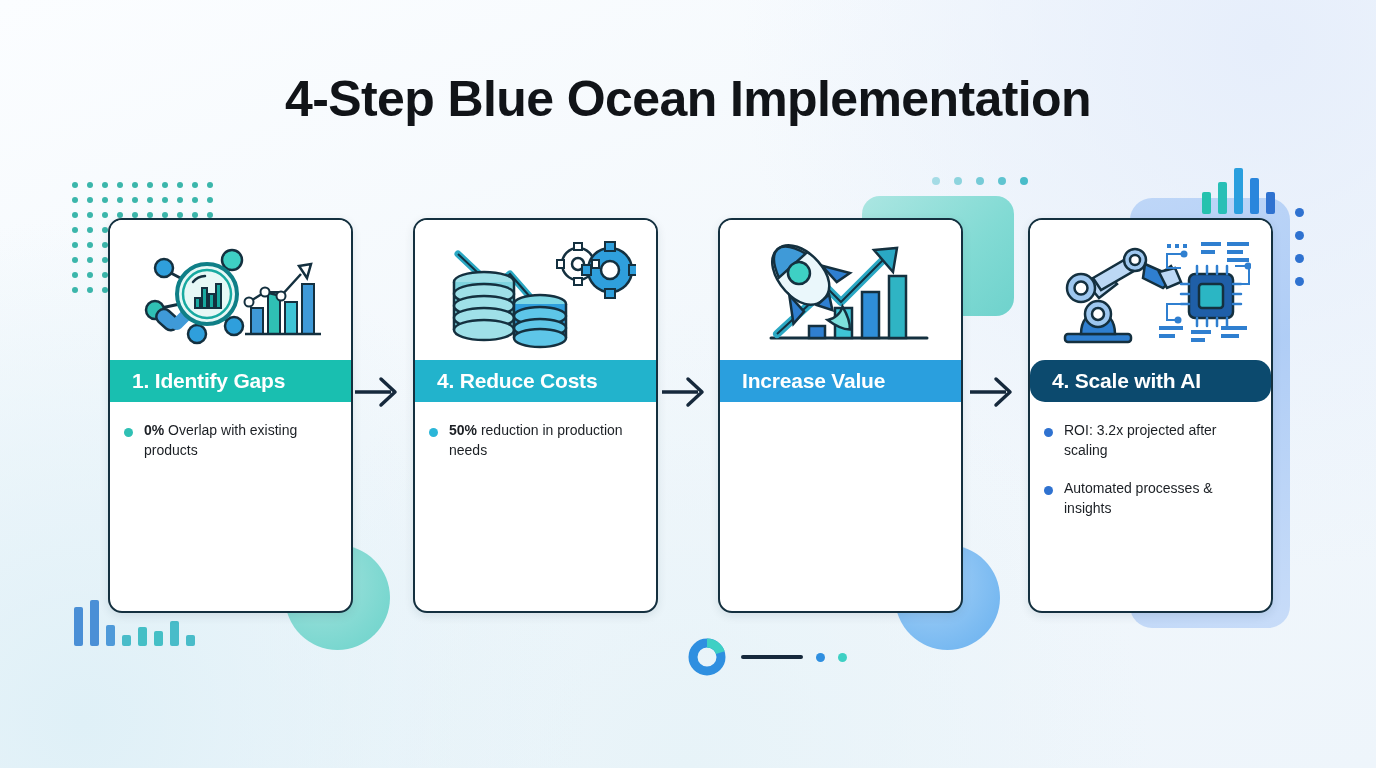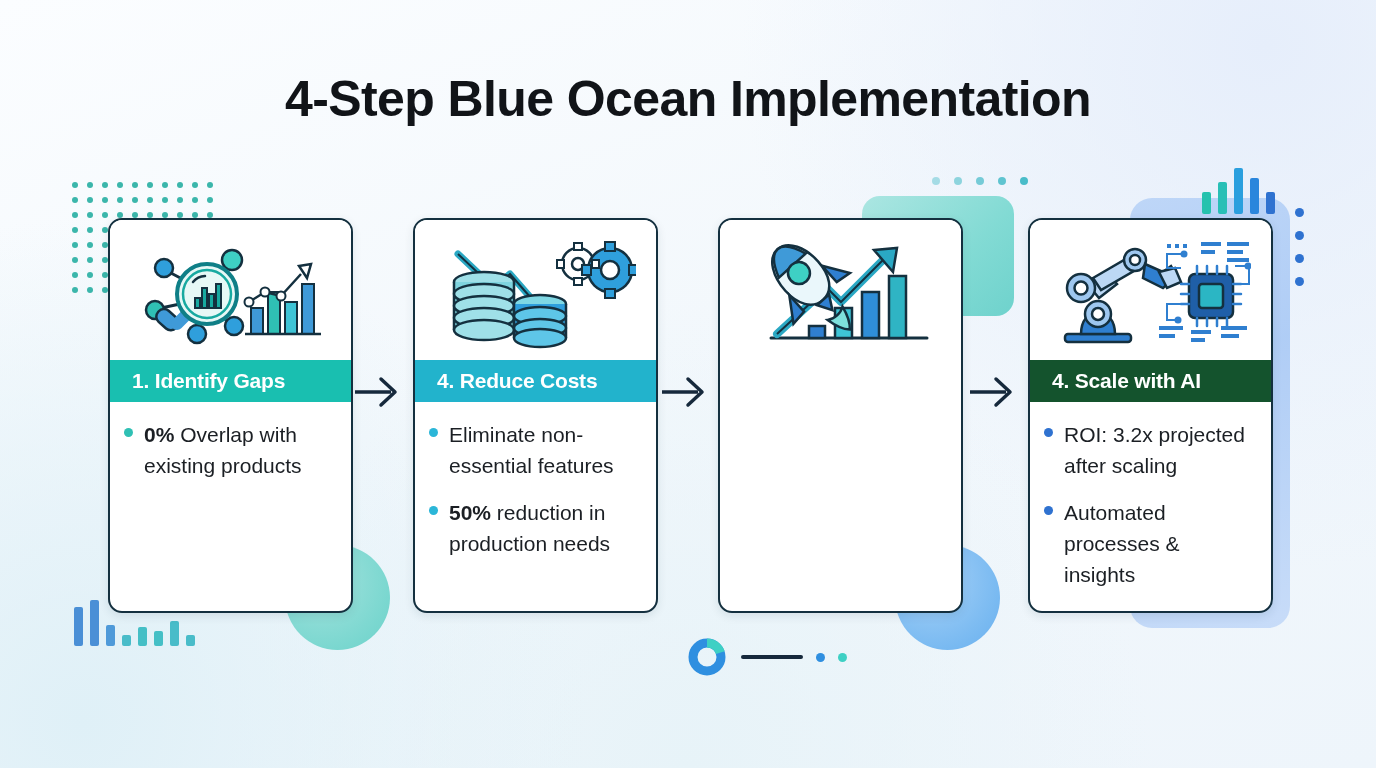--- a/index.html
+++ b/index.html
@@ -75,21 +75,21 @@
   .card-header {
     height:42px; flex:0 0 42px;
     display:flex; align-items:center;
     padding-left:22px;
     color:#ffffff; font-size:21px; font-weight:bold;
     letter-spacing:-0.2px;
   }
   .card-body { flex:1; padding:18px 16px 10px 14px; }
   .bullet {
     display:flex; gap:11px; margin-bottom:17px;
-    font-size:21px; line-height:1.46; color:#1b1f24;
+    font-size:14px; line-height:1.46; color:#1b1f24;
   }
   .bullet .dot {
     flex:0 0 9px; width:9px; height:9px; border-radius:50%;
     margin-top:8px;
   }
   .bullet .txt b { font-weight:bold; }
 
   
   .arrow { position:absolute; top:372px; width:48px; height:40px; }
 
@@ -325,24 +325,20 @@
             <rect x="156" y="30" width="7" height="8"></rect>
         </g>
       </svg>
     </div>
     <div class="card-header" style="background: rgb(34, 179, 204);">
       <span>4. Reduce Costs</span>
     </div>
     <div class="card-body">
       <div class="bullet">
         <span class="dot" style="background: rgb(43, 182, 216);"></span>
-        <span class="txt"><b></b><span>Eliminate non-essential features</span></span>
-      </div>
-      <div class="bullet">
-        <span class="dot" style="background: rgb(43, 182, 216);"></span>
         <span class="txt"><b>50%</b><span> reduction in production needs</span></span>
       </div>
     </div>
   </div>
 
   <div class="card" style="left:718px; top:218px;">
     <div class="card-icon">
       <svg width="200" height="120" viewBox="0 0 200 120">
         <line x1="30" y1="108" x2="186" y2="108" stroke="#14303f" stroke-width="3" stroke-linecap="round"></line>
         <g stroke="#14303f" stroke-width="2.5">
@@ -357,20 +353,23 @@
         <g transform="rotate(-42 66 52)">
           <path d="M66 8c14 0 22 18 22 36s-8 32-22 32-22-14-22-32S52 8 66 8z" fill="#eaf7fb" stroke="#14303f" stroke-width="2.5"></path>
           <path d="M66 8c8 0 14 10 18 22H48C52 18 58 8 66 8z" fill="#3f9ad8" stroke="#14303f" stroke-width="2.5"></path>
           <circle cx="66" cy="40" r="11" fill="#3ed0c4" stroke="#14303f" stroke-width="2.5"></circle>
           <path d="M44 50L28 74l16-2z" fill="#2f7fd0" stroke="#14303f" stroke-width="2.5"></path>
           <path d="M88 50l16 24-16-2z" fill="#2f7fd0" stroke="#14303f" stroke-width="2.5"></path>
           <path d="M58 76h16l-8 14z" fill="#2f7fd0" stroke="#14303f" stroke-width="2.5"></path>
           <path d="M56 94c2 10 6 18 10 22 4-4 8-12 10-22-6 4-14 4-20 0z" fill="#7ee0dc" stroke="#14303f" stroke-width="2.5"></path>
         </g>
       </svg>
+    </div>
+    <div class="card-header" style="background: rgb(42, 159, 222);">
+      <span>Increase Value</span>
     </div>
   </div>
 
   <div class="card" style="left:1028px; top:218px;">
     <div class="card-icon">
       <svg width="200" height="120" viewBox="0 0 200 120">
         <g stroke="#14303f" stroke-width="2.5">
           <rect x="14" y="104" width="66" height="8" rx="3" fill="#2f7fd0"></rect>
           <path d="M30 104c0-14 8-22 17-22s17 8 17 22z" fill="#2f7fd0"></path>
           <circle cx="47" cy="84" r="13" fill="#9ec7ef"></circle>
@@ -413,21 +412,21 @@
             <rect x="176" y="28" width="22" height="4"></rect>
           <rect x="108" y="96" width="24" height="4"></rect>
             <rect x="108" y="104" width="16" height="4"></rect>
           <rect x="140" y="100" width="20" height="4"></rect>
             <rect x="140" y="108" width="14" height="4"></rect>
           <rect x="170" y="96" width="26" height="4"></rect>
             <rect x="170" y="104" width="18" height="4"></rect>
         </g>
       </svg>
     </div>
-    <div class="card-header" style="background: #14532d;">
+    <div class="card-header" style="background: #0c4a6e; border-radius: 15px;">
       <span>4. Scale with AI</span>
     </div>
     <div class="card-body">
       <div class="bullet">
         <span class="dot" style="background: rgb(47, 114, 208);"></span>
         <span class="txt"><b></b><span>ROI: 3.2x projected after scaling</span></span>
       </div>
       <div class="bullet">
         <span class="dot" style="background: rgb(47, 114, 208);"></span>
         <span class="txt"><b></b><span>Automated processes &amp; insights</span></span>

